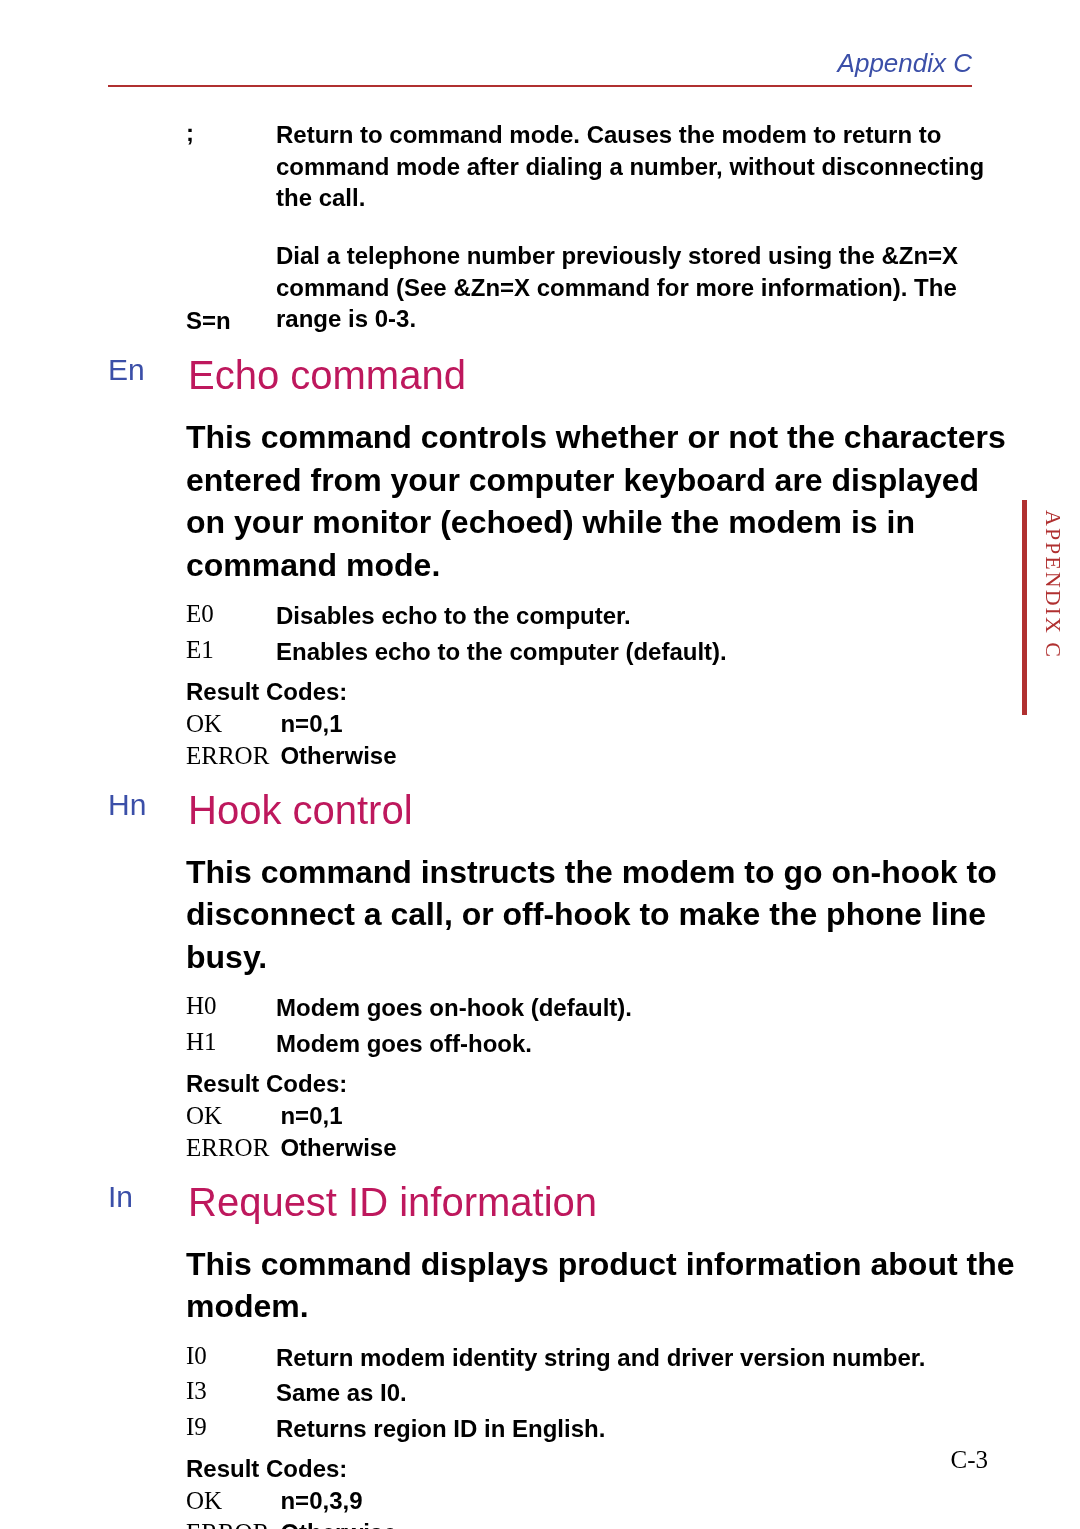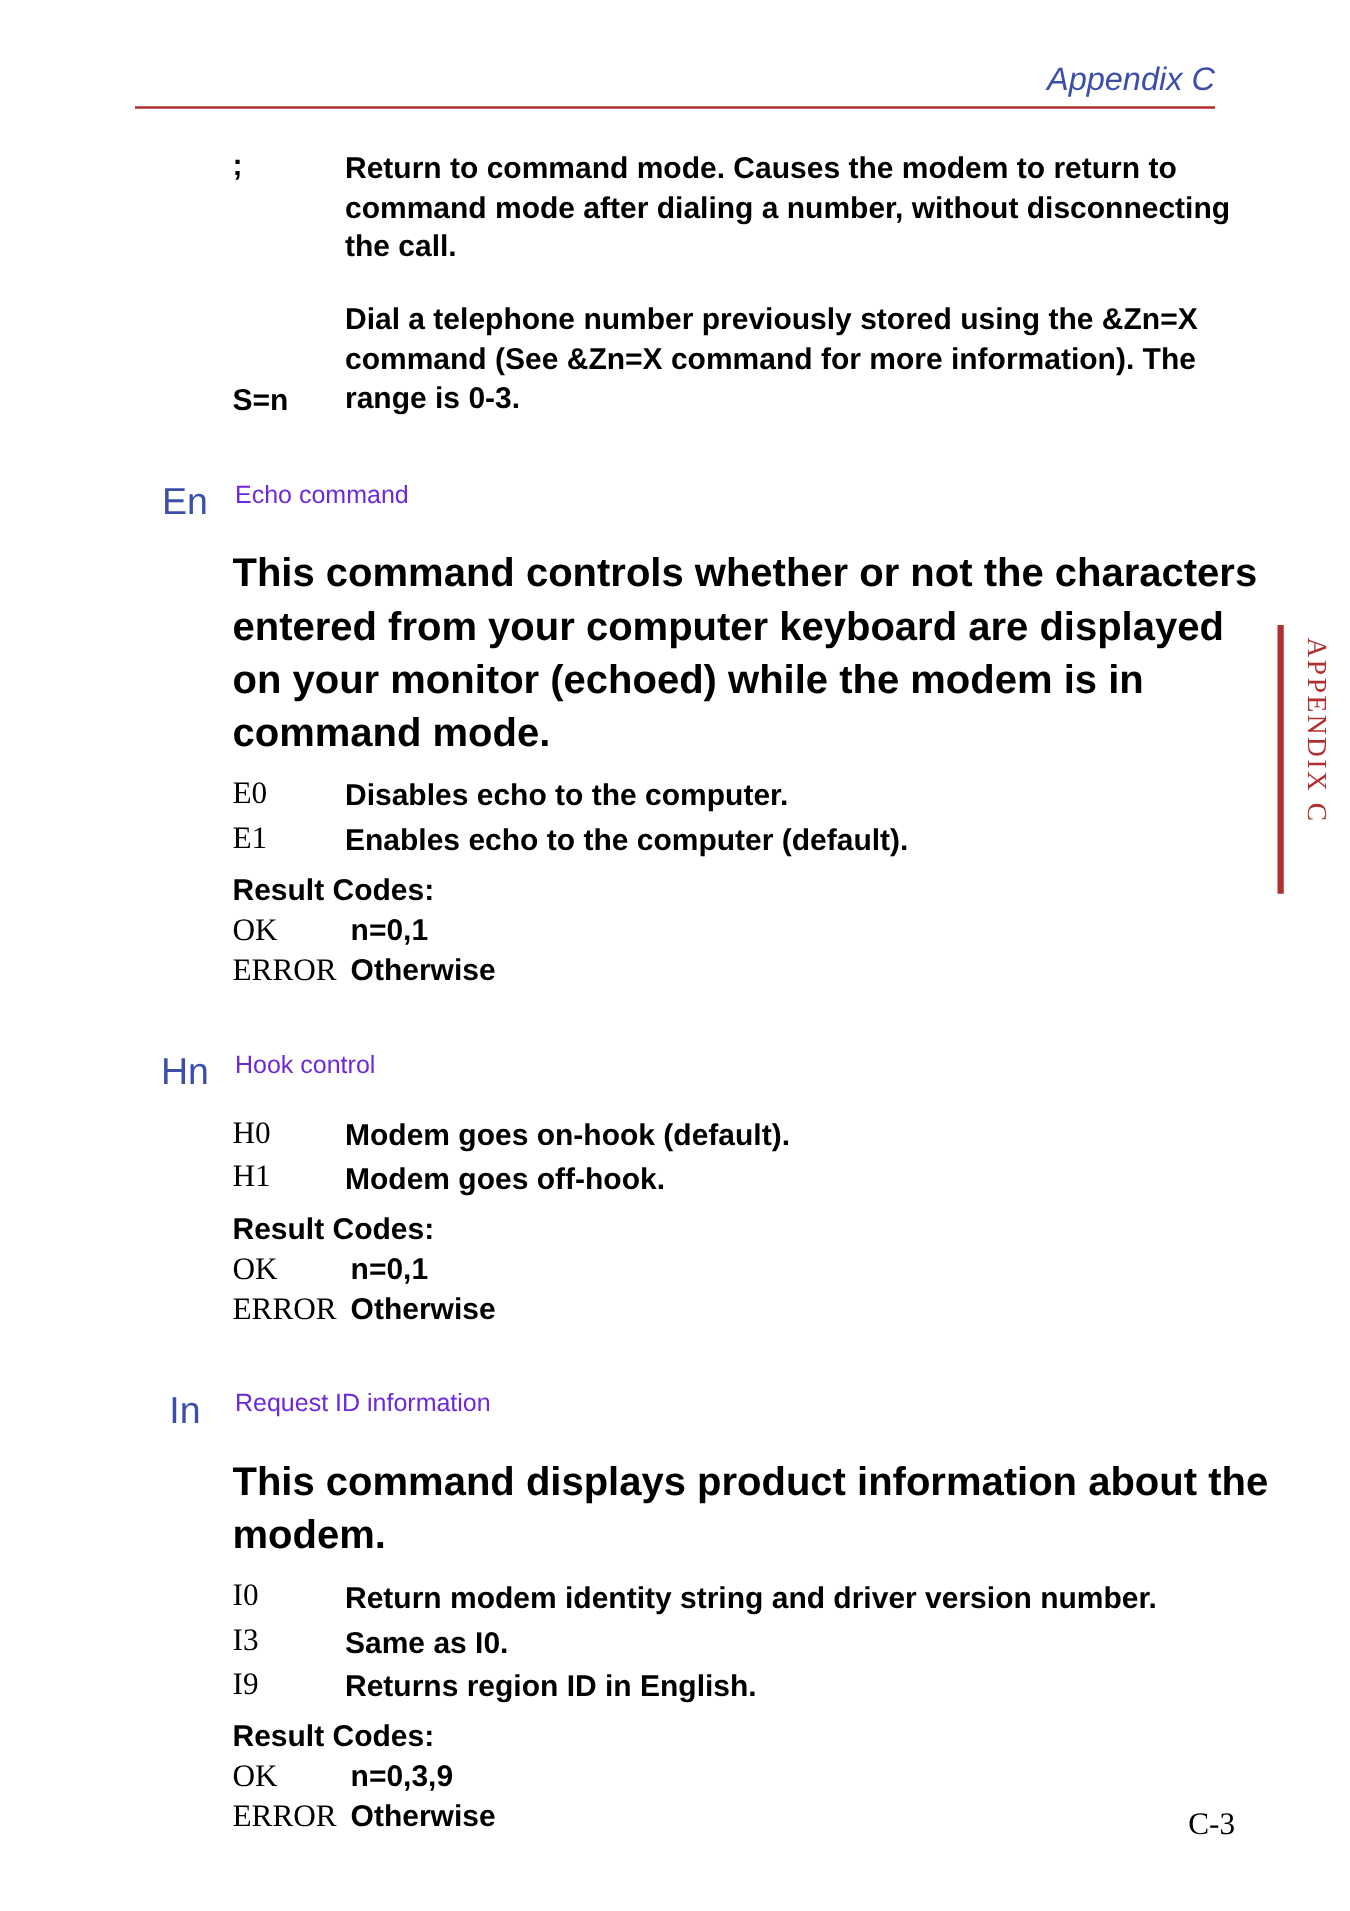--- a/index.html
+++ b/index.html
@@ -82,34 +82,33 @@
     line-height: 1.32;
   }
   .col-text-normal {
     flex: 1;
     font-size: 24px;
     line-height: 1.32;
     font-weight: bold;
   }
   .section-heading {
     display: flex;
-    margin-top: 50px;
+    margin-top: 18px;
     margin-bottom: 18px;
-    text-align: center;
   }
   .sh-code {
     width: 80px;
     flex-shrink: 0;
     color: #3b4fa8;
     font-size: 30px;
     font-weight: normal;
   }
   .sh-title {
-    color: #6d28d9;
-    font-size: 20px;
+    color: #be185d;
+    font-size: 40px;
     font-weight: normal;
   }
   .indent-block {
     margin-left: 78px;
   }
   .desc {
     font-weight: bold;
     font-size: 32px;
     line-height: 1.33;
     margin-bottom: 14px;
@@ -185,20 +184,21 @@
         <span class="serif-lbl">ERROR</span>
         <span class="bold-inline">Otherwise</span>
       </div>
     </div>
 
     <div class="section-heading">
       <div class="sh-code">Hn</div>
       <div class="sh-title">Hook control</div>
     </div>
     <div class="indent-block">
+      <div class="desc">This command instructs the modem to go on-hook to disconnect a call, or off-hook to make the phone line busy.</div>
       <div class="row">
         <div class="col-code-serif">H0</div>
         <div class="col-text-normal">Modem goes on-hook (default).</div>
       </div>
       <div class="row">
         <div class="col-code-serif">H1</div>
         <div class="col-text-normal">Modem goes off-hook.</div>
       </div>
       <div class="result-codes">Result Codes:</div>
       <div class="para-row">

